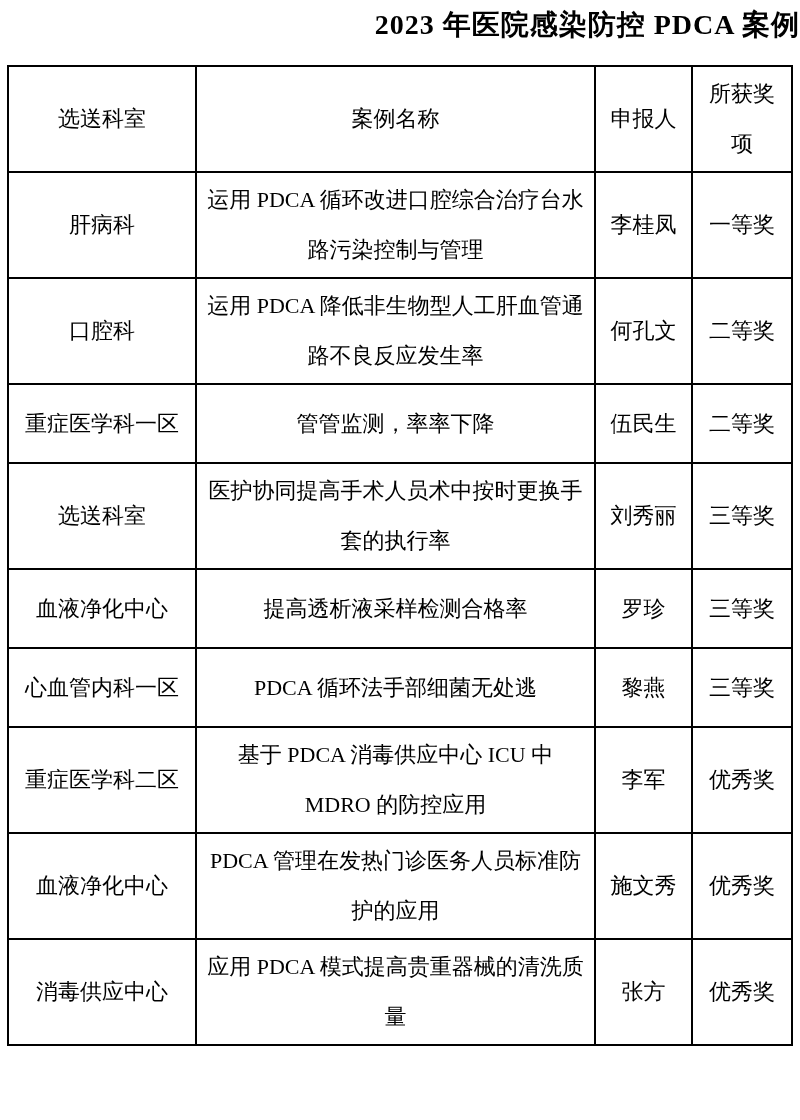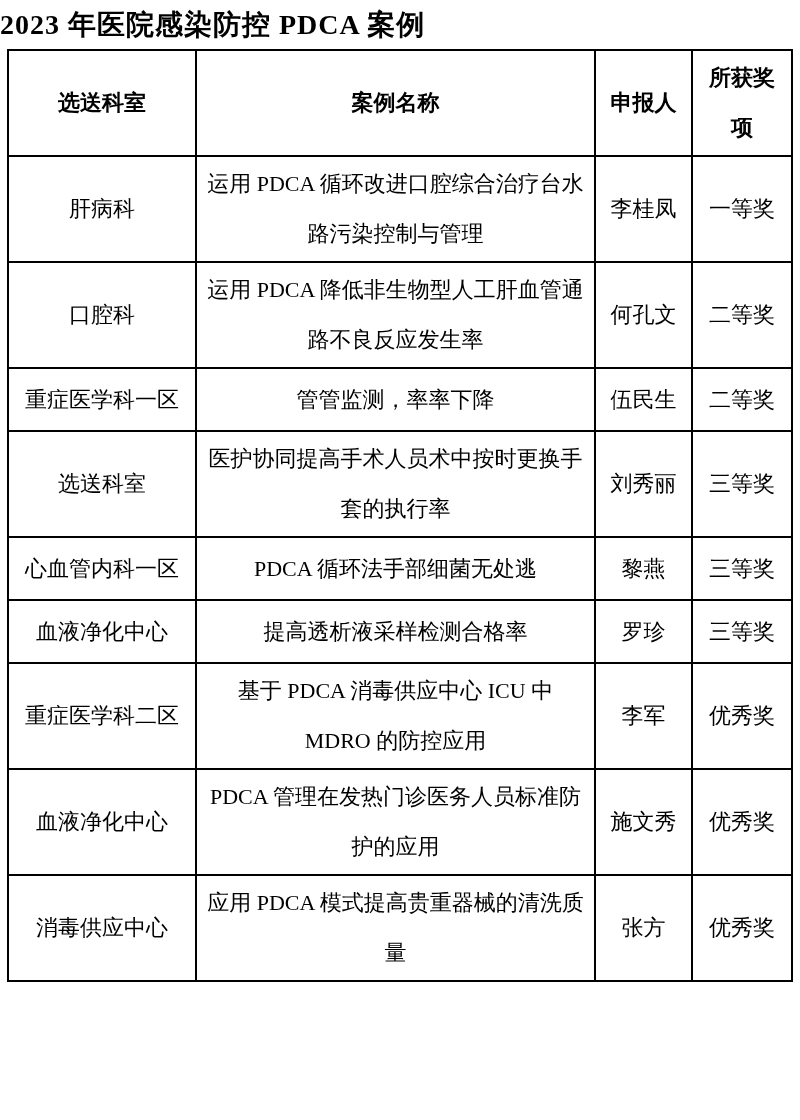--- a/index.html
+++ b/index.html
@@ -9,51 +9,51 @@
     color: #000000;
   }
   .page {
     width: 800px;
     height: 1120px;
     margin: 0 auto;
     background: #ffffff;
     overflow: hidden;
   }
   .doc-title {
-    text-align: left;
+    text-align: right;
     font-size: 28px;
     font-weight: bold;
     line-height: 40px;
     padding-top: 5px;
-    margin-bottom: 4px;
+    margin-bottom: 20px;
     letter-spacing: 1px;
   }
   table.case-table {
     table-layout: fixed;
     border-collapse: collapse;
     width: 784px;
     margin: 0 auto;
   }
   .case-table col.c-dept  { width: 188px; }
   .case-table col.c-case  { width: 399px; }
   .case-table col.c-name  { width: 97px;  }
   .case-table col.c-award { width: 100px; }
   .case-table th, .case-table td {
     border: 2px solid #000000;
     text-align: center;
     vertical-align: middle;
     font-size: 22px;
     line-height: 50px;
     padding: 2px 10px;
-    height: 63px;
+    height: 79px;
     word-break: break-word;
     overflow-wrap: break-word;
   }
   .case-table th {
-    font-weight: bold;
+    font-weight: normal;
     height: 100px;
     border-radius: 24px;
   }
   .case-table td.cell-dept { padding: 2px 4px; }
 </style>
 </head>
 <body>
 
 <div class="page">
 
@@ -94,29 +94,29 @@
         <td class="cell-name">伍民生</td>
         <td class="cell-award">二等奖</td>
       </tr>
         <tr>
         <td class="cell-dept">选送科室</td>
         <td class="cell-case">医护协同提高手术人员术中按时更换手套的执行率</td>
         <td class="cell-name">刘秀丽</td>
         <td class="cell-award">三等奖</td>
       </tr>
         <tr>
+        <td class="cell-dept">血液净化中心</td>
+        <td class="cell-case">提高透析液采样检测合格率</td>
+        <td class="cell-name">罗珍</td>
+        <td class="cell-award">三等奖</td>
+      </tr>
+        <tr>
         <td class="cell-dept">心血管内科一区</td>
         <td class="cell-case">PDCA 循环法手部细菌无处逃</td>
         <td class="cell-name">黎燕</td>
-        <td class="cell-award">三等奖</td>
-      </tr>
-        <tr>
-        <td class="cell-dept">血液净化中心</td>
-        <td class="cell-case">提高透析液采样检测合格率</td>
-        <td class="cell-name">罗珍</td>
         <td class="cell-award">三等奖</td>
       </tr>
         <tr>
         <td class="cell-dept">重症医学科二区</td>
         <td class="cell-case">基于 PDCA 消毒供应中心 ICU 中 MDRO 的防控应用</td>
         <td class="cell-name">李军</td>
         <td class="cell-award">优秀奖</td>
       </tr>
         <tr>
         <td class="cell-dept">血液净化中心</td>

